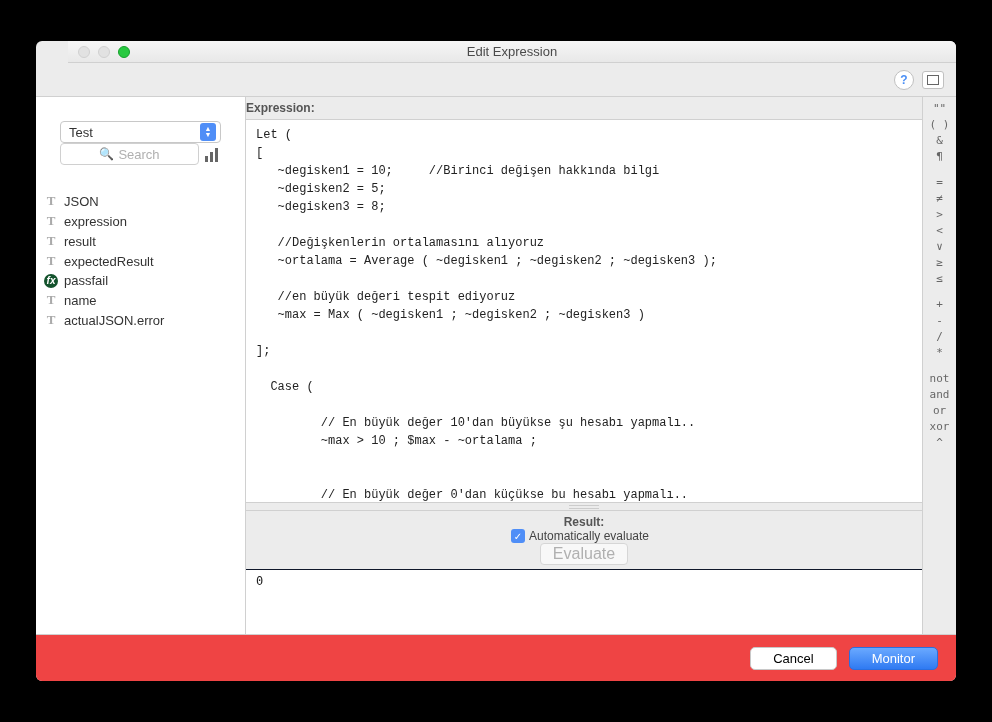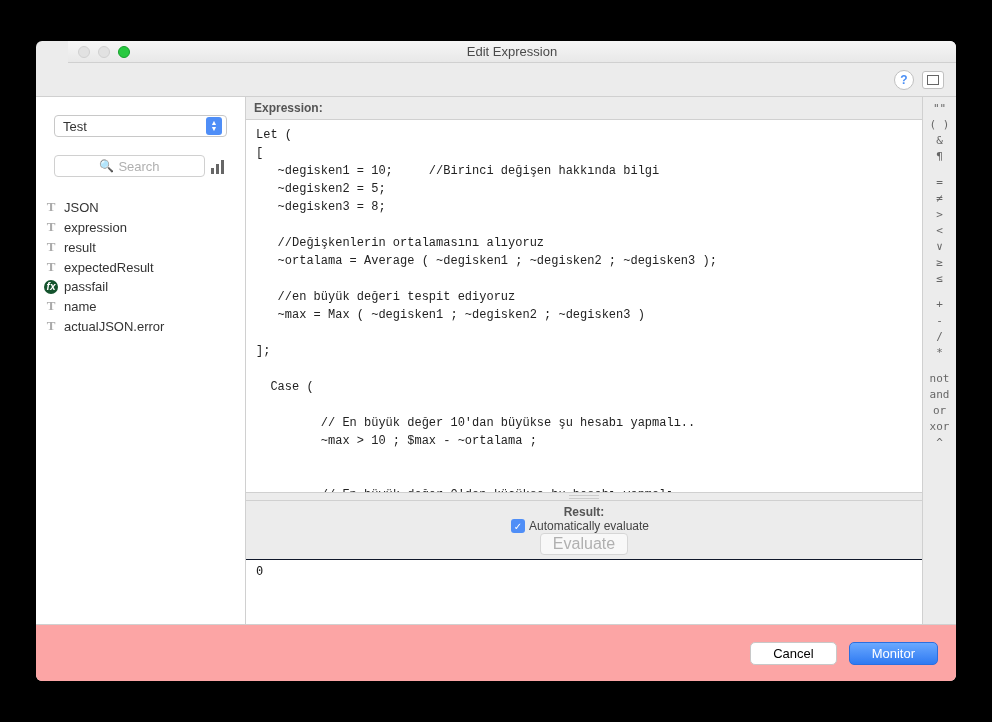--- a/index.html
+++ b/index.html
@@ -71,24 +71,24 @@
   min-height: 0;
 }
 .left-pane {
   width: 210px;
   border-right: 1px solid #d0d0d0;
   background: #fff;
   display: flex;
   flex-direction: column;
 }
 .left-top {
-  padding: 18px;
-  display: flex;
-  flex-direction: column;
-  gap: 18px;
+  padding: 24px;
+  display: flex;
+  flex-direction: column;
+  gap: 0;
   background: #fff;
 }
 .select-row { display: flex; }
 .select {
   flex: 1;
   height: 22px;
   background: #fff;
   border: 1px solid #c8c8c8;
   border-radius: 4px;
   display: flex;
@@ -145,21 +145,21 @@
   display: flex; align-items: center; justify-content: center;
   font-family: -apple-system, sans-serif; font-style: italic;
 }
 .center-pane {
   flex: 1;
   display: flex;
   flex-direction: column;
   min-width: 0;
 }
 .pane-label {
-  padding: 4px 8px;
+  padding: 4px 0;
   font-size: 12px;
   font-weight: bold;
   color: #555;
   background: #ececec;
   border-bottom: 1px solid #d0d0d0;
 }
 .expression-area {
   flex: 1;
   background: #fff;
   font-family: Menlo, Monaco, "Courier New", monospace;
@@ -214,27 +214,27 @@
   align-items: center;
   padding: 4px 0;
   gap: 2px;
   font-family: Menlo, monospace;
   font-size: 11px;
   color: #666;
 }
 .right-pane div { height: 14px; display: flex; align-items: center; justify-content: center; width: 100%; }
 .right-pane .gap { height: 8px; }
 .footer {
-  height: 56px;
+  height: 46px;
   display: flex;
   align-items: center;
   justify-content: flex-end;
   padding: 0 18px;
   gap: 12px;
-  background: #fca5a5;
+  background: #ef4444;
 }
 .btn {
   padding: 3px 22px;
   border-radius: 5px;
   font-size: 13px;
   border: 1px solid #c8c8c8;
   background: #fff;
 }
 .btn.primary {
   background: linear-gradient(#6aa9ff, #2f7af2);

